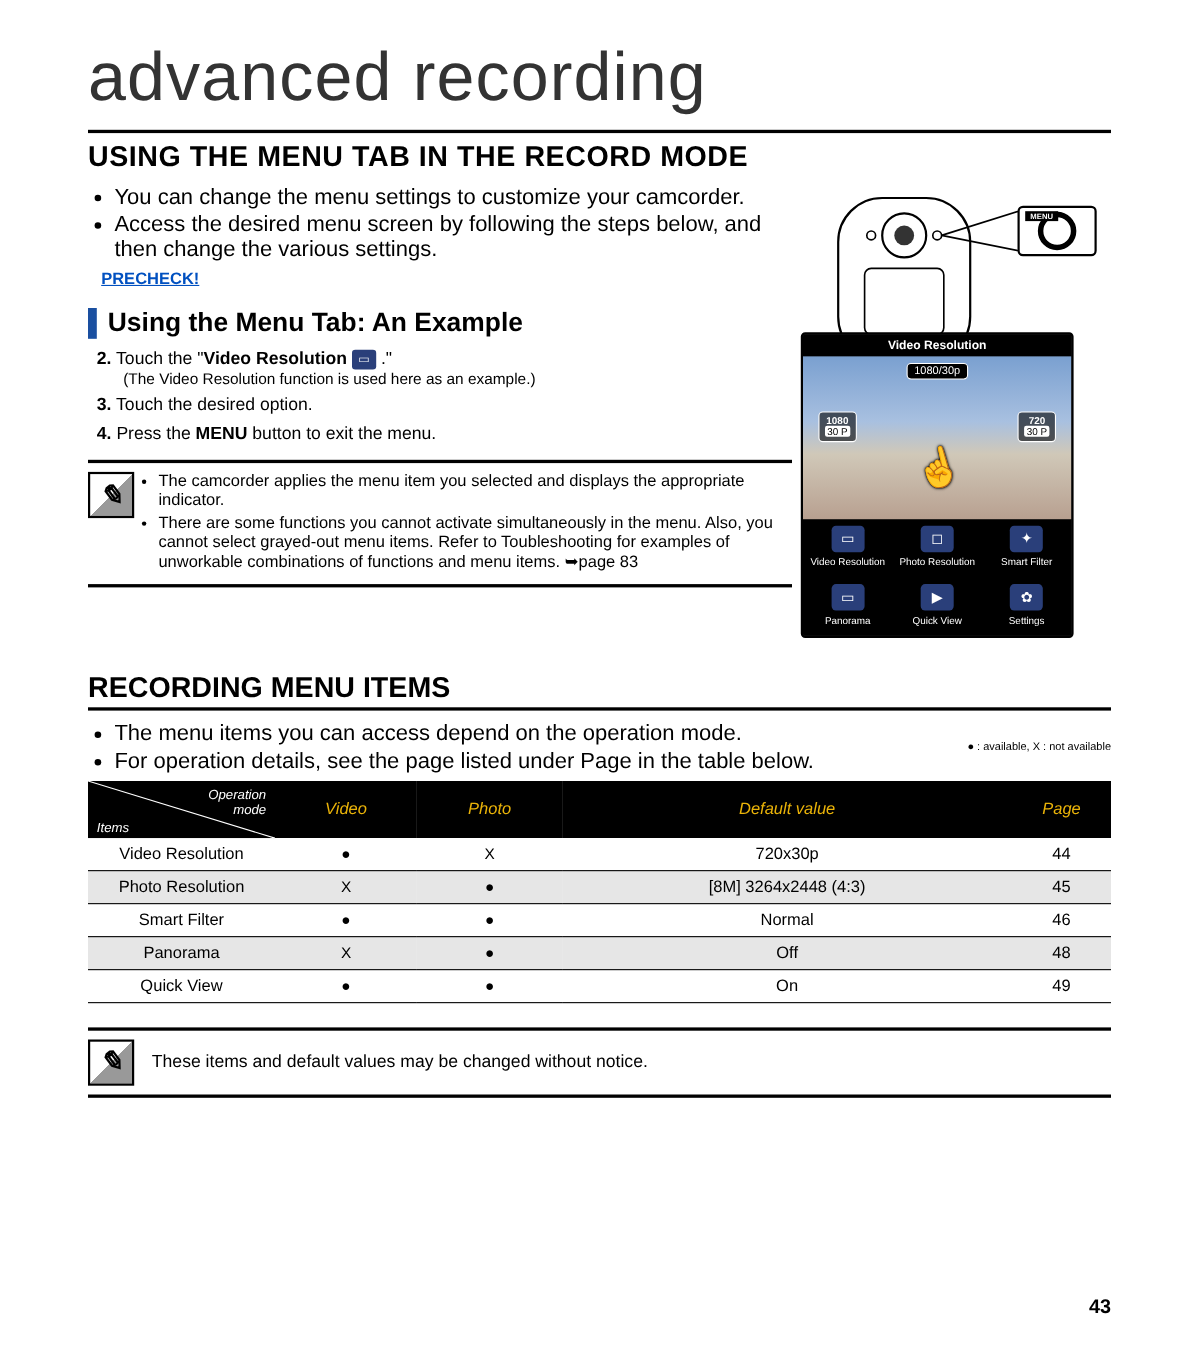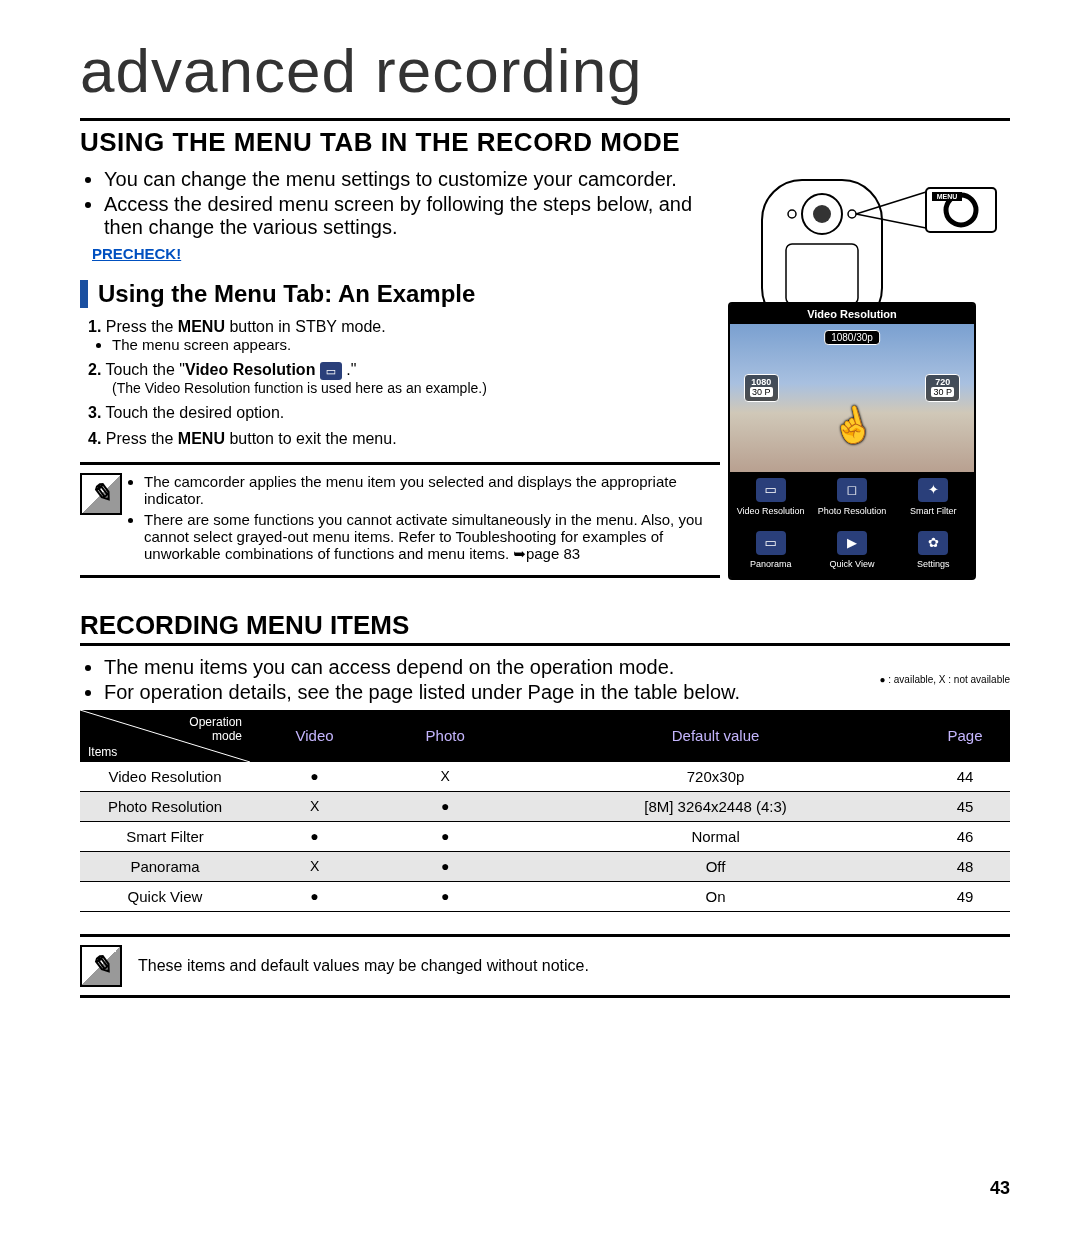--- a/index.html
+++ b/index.html
@@ -142,25 +142,26 @@
     margin-top: 30px;
   }
   .legend { text-align:right; font-size:10px; margin-top:6px; }
   table.menu {
     width:100%;
     border-collapse: collapse;
     margin-top: 4px;
     font-size:15px;
   }
   table.menu th {
-    background:#000; color:#c4b5fd;
+    background:#000; color:#eab308;
     font-weight:normal;
     padding: 8px 6px;
     text-align:center;
     position:relative;
+    font-style:italic;
   }
   table.menu th.first {
     text-align:left;
     background:#000;
     padding: 4px 8px;
     font-size:13px;
     line-height:1.1;
   }
   table.menu td {
     padding: 6px 8px;
@@ -232,27 +233,20 @@
 </div>
 
 <div class="two-col">
   <div class="left-col">
     <div class="h2-wrap">
       <div class="h2-bar"></div>
       <div class="h2">Using the Menu Tab: An Example</div>
     </div>
 
     <ol class="steps">
-      <li>
-        <span class="num">1.</span>
-        <span>Press the </span><b>MENU</b><span> button in STBY mode.</span>
-        <ul class="sub">
-            <li style="list-style:disc">The menu screen appears.</li>
-          </ul>
-      </li>
       <li>
         <span class="num">2.</span>
         <span>Touch the "</span><b>Video Resolution</b>
         <span class="inline-icon">▭</span>
         <span> ."</span>
         <div class="sub" style="font-size:14px">(The Video Resolution function is used here as an example.)</div>
       </li>
       <li>
         <span class="num">3.</span>
         <span>Touch the desired option.</span>

